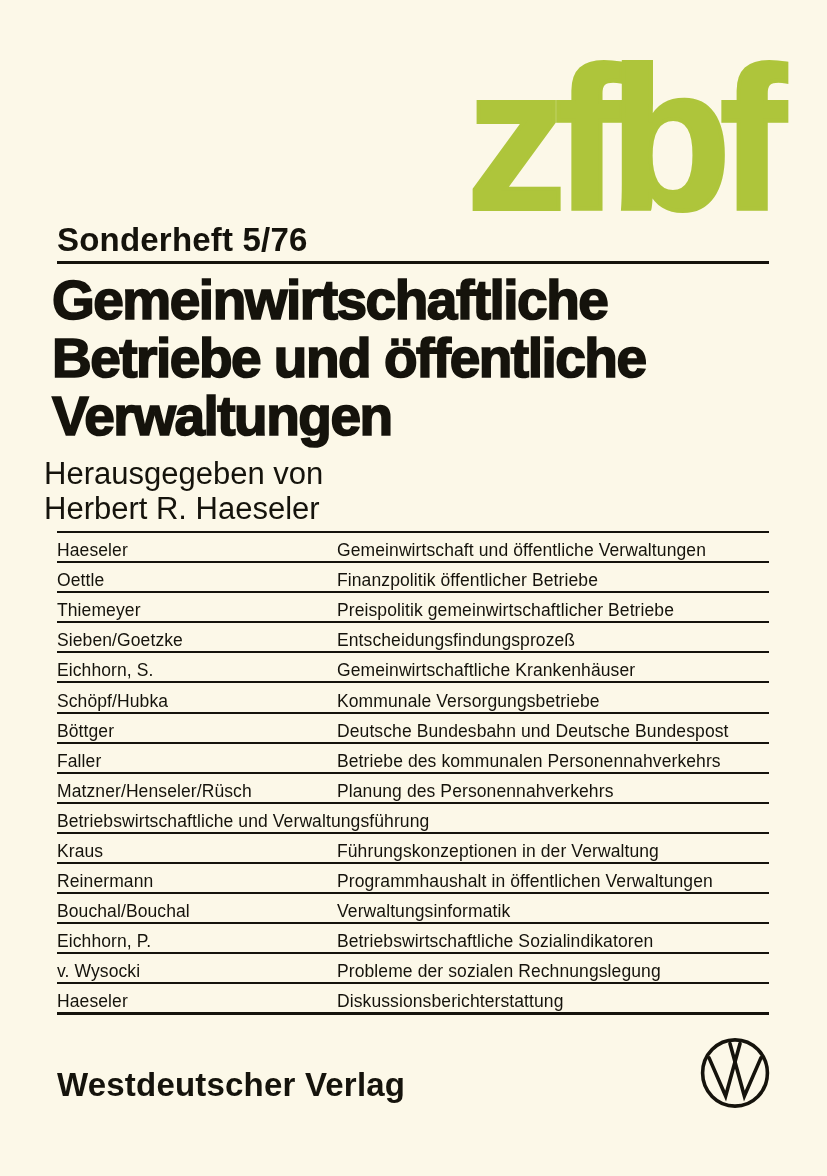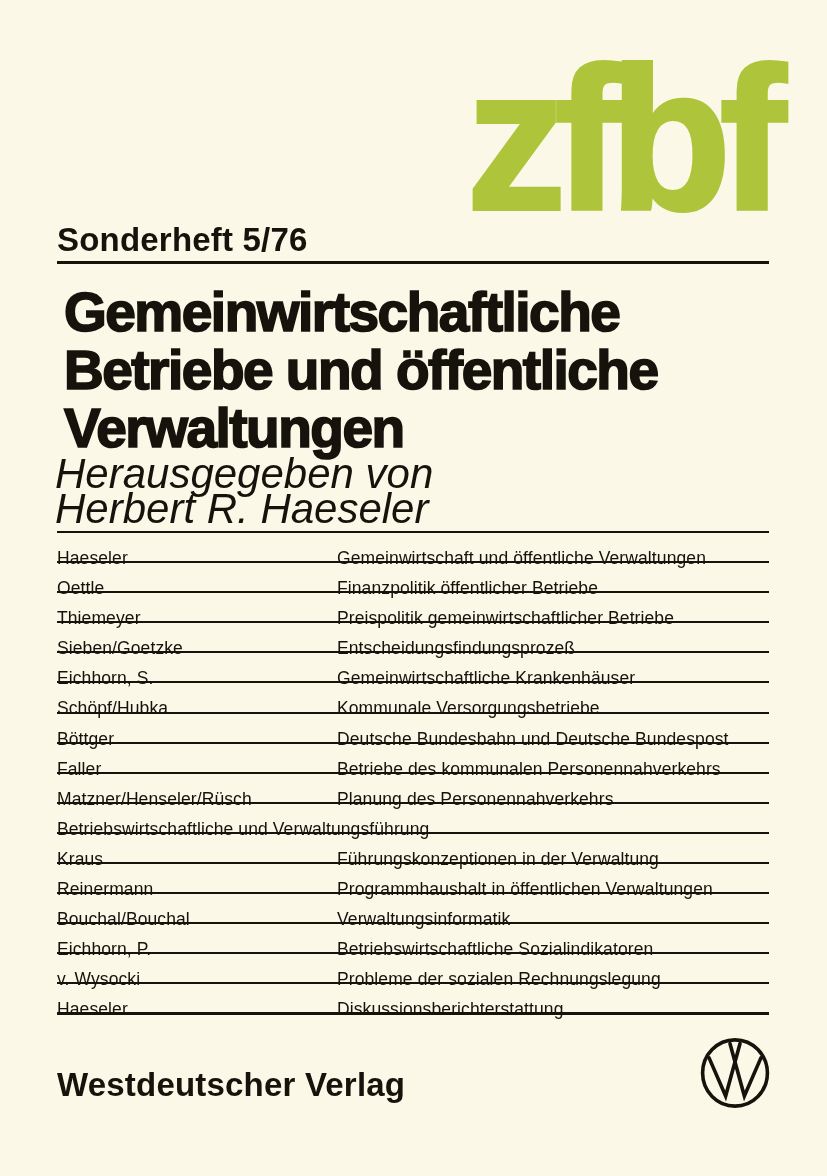--- a/index.html
+++ b/index.html
@@ -44,49 +44,48 @@
     right: 58px;
     top: 261px;
     height: 3px;
     background: #15130c;
   }
   
   .book-title {
     position: absolute;
     left: 52px;
     top: 271px;
-    margin: 12px;
+    margin: 0;
     font-size: 55px;
     line-height: 58px;
     font-weight: 700;
     letter-spacing: -1.5px;
     -webkit-text-stroke: 1.7px currentColor;
   }
   .book-title span { display: block; }
   
   .editor {
     position: absolute;
-    left: 55px;
+    left: 44px;
     top: 456px;
-    font-size: 42px;
+    font-size: 31px;
     line-height: 35px;
     font-weight: 400;
-    font-style: italic;
   }
   
   .toc {
     position: absolute;
     left: 57px;
     right: 58px;
     top: 531px;
     border-top: 2px solid #15130c;
   }
   .toc-row {
     display: flex;
-    align-items: flex-start;
+    align-items: flex-end;
     box-sizing: border-box;
     height: 30.1px;
     border-bottom: 2px solid #15130c;
     font-size: 17.5px;
     letter-spacing: 0.1px;
     padding-top: 15px;
   }
   .toc-row:last-child { border-bottom-width: 3px; }
   .toc-author { flex: 0 0 280px; }
   .toc-title  { flex: 1; }

